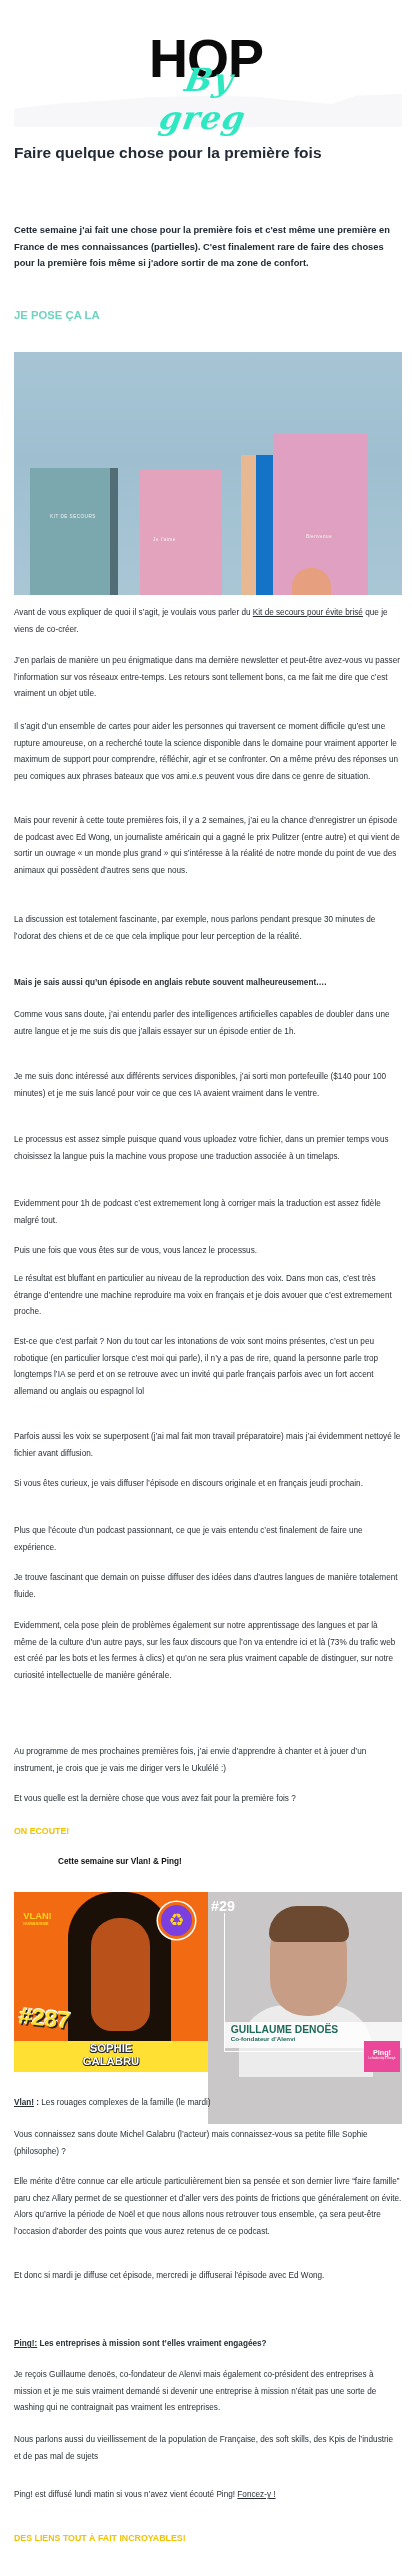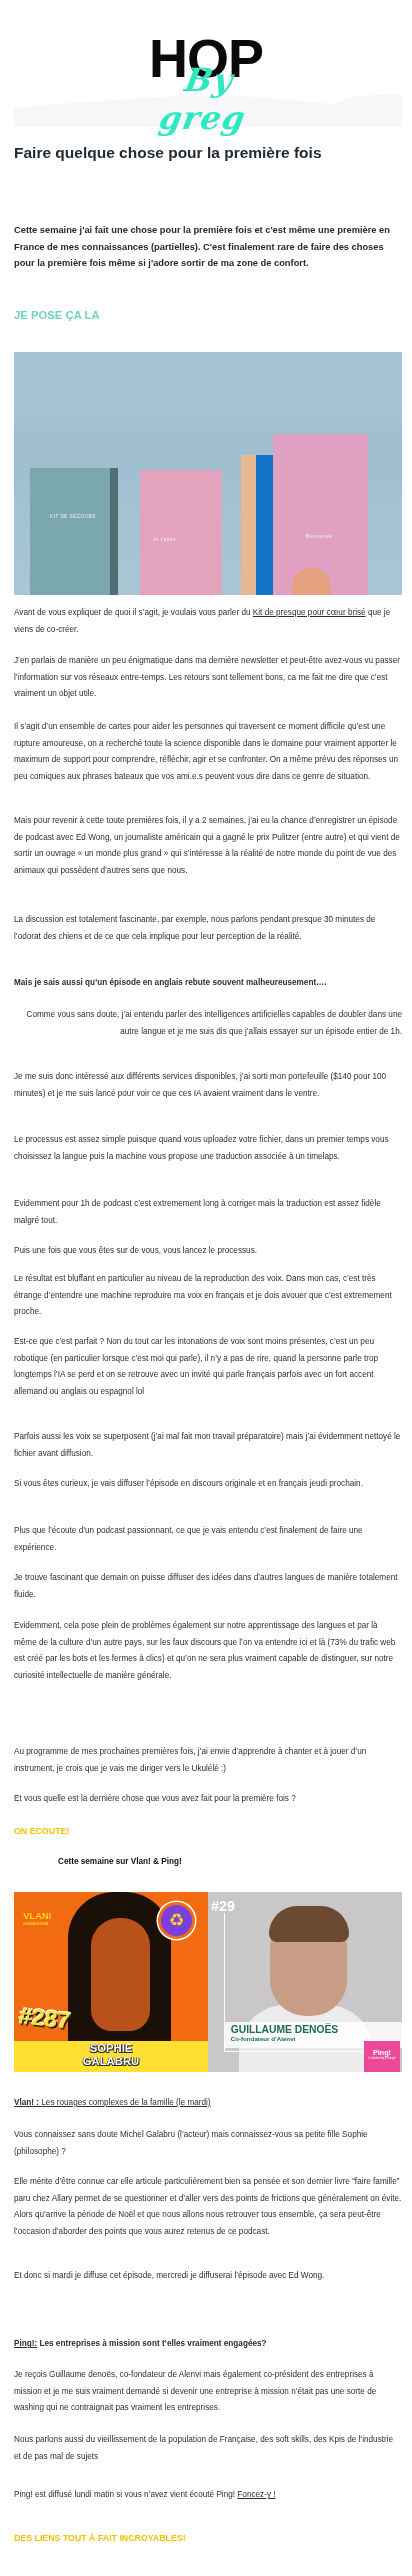--- a/index.html
+++ b/index.html
@@ -44,21 +44,21 @@
   .vlan-face { position: absolute; left: 77px; top: 26px; width: 59px; height: 113px; background: #b8521a; border-radius: 28px 28px 20.6px 20.6px; }
   .vlan-bottom { position: absolute; left: 0; top: 149px; width: 194px; height: 31px; background: #ffe033; }
   .vlan-name { position: absolute; left: 0; top: 150px; width: 194px; text-align: center; font-weight: 900; font-size: 11.3px; line-height: 13.4px; color: #ffffff;
                text-shadow: 1px 1px 0 #222, -0.5px -0.5px 0 #222, 0.5px -0.5px 0 #222, -0.5px 0.5px 0 #222; }
   .vlan-num { position: absolute; left: 5.2px; top: 113px; font-weight: 900; font-size: 23px; color: #ffe033;
               text-shadow: 1.5px 1.5px 0 #222, -1px -1px 0 #fff, 1px -1px 0 #fff; transform: rotate(6deg); }
   .vlan-logo { position: absolute; left: 9.3px; top: 19.6px; font-weight: 900; font-size: 9.3px; line-height: 8.2px; color: #ffd41f; }
   .vlan-logo small { display: block; font-size: 4.1px; }
   .vlan-badge { position: absolute; left: 144px; top: 10.3px; width: 37px; height: 37px; border-radius: 50%; background: #7b3fe0; border: 3.1px solid #f26a12; box-shadow: 0 0 0 1.5px #fff; color: #ffd41f; font-size: 17.5px; text-align: center; line-height: 31px; }
 
-  .ping-side { width: 194px; height: 180px; position: relative; background: #c9c7c8; overflow: hidden; }
+  .ping-side { width: 194px; height: 232px; position: relative; background: #c9c7c8; overflow: hidden; }
   .ping-num { position: absolute; left: 3.1px; top: 6.2px; font-weight: 700; font-size: 14.4px; color: #ffffff; }
   .ping-head { position: absolute; left: 62px; top: 20.6px; width: 77px; height: 103px; background: #c89d86; border-radius: 36px 36px 36px 36px; }
   .ping-hair { position: absolute; left: 61px; top: 14.4px; width: 80px; height: 36px; background: #6b4a31; border-radius: 36px 36px 10.3px 10.3px; }
   .ping-shirt { position: absolute; left: 31px; top: 113px; width: 134px; height: 72px; background: #ececec; border-radius: 46px 46px 0 0; }
   .ping-frame { position: absolute; left: 15.5px; top: 20.6px; width: 139px; height: 139px; border-left: 1px solid #fff; border-bottom: 1px solid #fff; }
   .ping-label { position: absolute; left: 16.5px; top: 130px; width: 177px; height: 26px; background: rgba(255,255,255,0.82); padding: 2.1px 0 0 6.2px; }
   .ping-name { font-weight: 700; font-size: 10.3px; line-height: 11.3px; color: #1e6a5a; }
   .ping-role { font-weight: 700; font-size: 6.2px; line-height: 8.2px; color: #1e6a5a; }
   .ping-logo { position: absolute; left: 156px; top: 149px; width: 36px; height: 31px; background: #ec4899; color: #fff; font-weight: 700; font-size: 7.2px; text-align: center; padding-top: 7.2px; }
   .ping-logo small { display: block; font-size: 2.6px; font-weight: 400; }
@@ -88,28 +88,28 @@
     </div>
     <div class="card c3back"></div>
     <div class="card c3blue"></div>
     <div class="card c3">
       <span class="card-text" style="left:33px;top:100px;">Bienvenue</span>
     </div>
     <div class="finger"></div>
   </div>
 
   <p class="wrap p" style="top:605px;">
-    <span>Avant de vous expliquer de quoi il s’agit, je voulais vous parler du </span><a class="link">Kit de presque pour cœur brisé</a><span> que je viens de co-créer.</span>
+    <span>Avant de vous expliquer de quoi il s’agit, je voulais vous parler du </span><a class="link">Kit de secours pour évite brisé</a><span> que je viens de co-créer.</span>
   </p>
   <p class="wrap p" style="top:653px;">J’en parlais de manière un peu énigmatique dans ma dernière newsletter et peut-être avez-vous vu passer l’information sur vos réseaux entre-temps. Les retours sont tellement bons, ca me fait me dire que c’est vraiment un objet utile.</p>
   <p class="wrap p" style="top:719px;">Il s’agit d’un ensemble de cartes pour aider les personnes qui traversent ce moment difficile qu’est une rupture amoureuse, on a recherché toute la science disponible dans le domaine pour vraiment apporter le maximum de support pour comprendre, réfléchir, agir et se confronter. On a même prévu des réponses un peu comiques aux phrases bateaux que vos ami.e.s peuvent vous dire dans ce genre de situation.</p>
   <p class="wrap p" style="top:813px;">Mais pour revenir à cette toute premières fois, il y a 2 semaines, j’ai eu la chance d’enregistrer un épisode de podcast avec Ed Wong, un journaliste américain qui a gagné le prix Pulitzer (entre autre) et qui vient de sortir un ouvrage « un monde plus grand » qui s’intéresse à la réalité de notre monde du point de vue des animaux qui possèdent d’autres sens que nous.</p>
   <p class="wrap p" style="top:912px;">La discussion est totalement fascinante, par exemple, nous parlons pendant presque 30 minutes de l’odorat des chiens et de ce que cela implique pour leur perception de la réalité.</p>
   <p class="wrap p" style="top:975px;font-weight:bold;">Mais je sais aussi qu’un épisode en anglais rebute souvent malheureusement….</p>
-  <p class="wrap p" style="top:1007px;text-align:right;">Comme vous sans doute, j’ai entendu parler des intelligences artificielles capables de doubler dans une autre langue et je me suis dis que j’allais essayer sur un épisode entier de 1h.</p>
+  <p class="wrap p" style="top:1007px;">Comme vous sans doute, j’ai entendu parler des intelligences artificielles capables de doubler dans une autre langue et je me suis dis que j’allais essayer sur un épisode entier de 1h.</p>
   <p class="wrap p" style="top:1069px;">Je me suis donc intéressé aux différents services disponibles, j’ai sorti mon portefeuille ($140 pour 100 minutes) et je me suis lancé pour voir ce que ces IA avaient vraiment dans le ventre.</p>
   <p class="wrap p" style="top:1132px;">Le processus est assez simple puisque quand vous uploadez votre fichier, dans un premier temps vous choisissez la langue puis la machine vous propose une traduction associée à un timelaps.</p>
   <p class="wrap p" style="top:1196px;">Evidemment pour 1h de podcast c’est extremement long à corriger mais la traduction est assez fidèle malgré tout.</p>
   <p class="wrap p" style="top:1243px;">Puis une fois que vous êtes sur de vous, vous lancez le processus.</p>
   <p class="wrap p" style="top:1271px;">Le résultat est bluffant en particulier au niveau de la reproduction des voix. Dans mon cas, c’est très étrange d’entendre une machine reproduire ma voix en français et je dois avouer que c’est extremement proche.</p>
   <p class="wrap p" style="top:1334px;">Est-ce que c’est parfait ? Non du tout car les intonations de voix sont moins présentes, c’est un peu robotique (en particulier lorsque c’est moi qui parle), il n’y a pas de rire, quand la personne parle trop longtemps l’IA se perd et on se retrouve avec un invité qui parle français parfois avec un fort accent allemand ou anglais ou espagnol lol</p>
   <p class="wrap p" style="top:1429px;">Parfois aussi les voix se superposent (j’ai mal fait mon travail préparatoire) mais j’ai évidemment nettoyé le fichier avant diffusion.</p>
   <p class="wrap p" style="top:1476px;">Si vous êtes curieux, je vais diffuser l’épisode en discours originale et en français jeudi prochain.</p>
   <p class="wrap p" style="top:1523px;">Plus que l’écoute d’un podcast passionnant, ce que je vais entendu c’est finalement de faire une expérience.</p>
   <p class="wrap p" style="top:1570px;">Je trouve fascinant que demain on puisse diffuser des idées dans d’autres langues de manière totalement fluide.</p>
@@ -146,21 +146,21 @@
         <div class="ping-name">GUILLAUME DENOËS</div>
         <div class="ping-role">Co-fondateur d’Alenvi</div>
       </div>
       <div class="ping-logo">
         <span>Ping!</span>
         <small>Le leadership a changé</small>
       </div>
     </div>
   </div>
 
-  <p class="wrap p" style="top:2095px;text-decoration:underline;">
+  <p class="wrap p" style="top:2095px;">
     <a class="link" style="font-weight:700;">Vlan!</a><b> : </b><span>Les rouages complexes de la famille (le mardi)</span>
   </p>
   <p class="wrap p" style="top:2127px;">Vous connaissez sans doute Michel Galabru (l’acteur) mais connaissez-vous sa petite fille Sophie (philosophe) ?</p>
   <p class="wrap p" style="top:2174px;">Elle mérite d’être connue car elle articule particulièrement bien sa pensée et son dernier livre “faire famille” paru chez Allary permet de se questionner et d’aller vers des points de frictions que généralement on évite. Alors qu’arrive la période de Noël et que nous allons nous retrouver tous ensemble, ça sera peut-être l’occasion d’aborder des points que vous aurez retenus de ce podcast.</p>
   <p class="wrap p" style="top:2268px;">Et donc si mardi je diffuse cet épisode, mercredi je diffuserai l’épisode avec Ed Wong.</p>
 
   <p class="wrap p" style="top:2336px;font-weight:700;">
     <a class="link">Ping!:</a><span> Les entreprises à mission sont t’elles vraiment engagées?</span>
   </p>
   <p class="wrap p" style="top:2367px;">Je reçois Guillaume denoës, co-fondateur de Alenvi mais également co-président des entreprises à mission et je me suis vraiment demandé si devenir une entreprise à mission n’était pas une sorte de washing qui ne contraignait pas vraiment les entreprises.</p>

